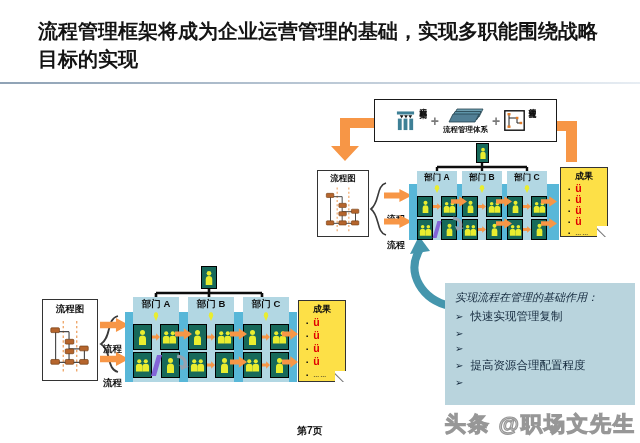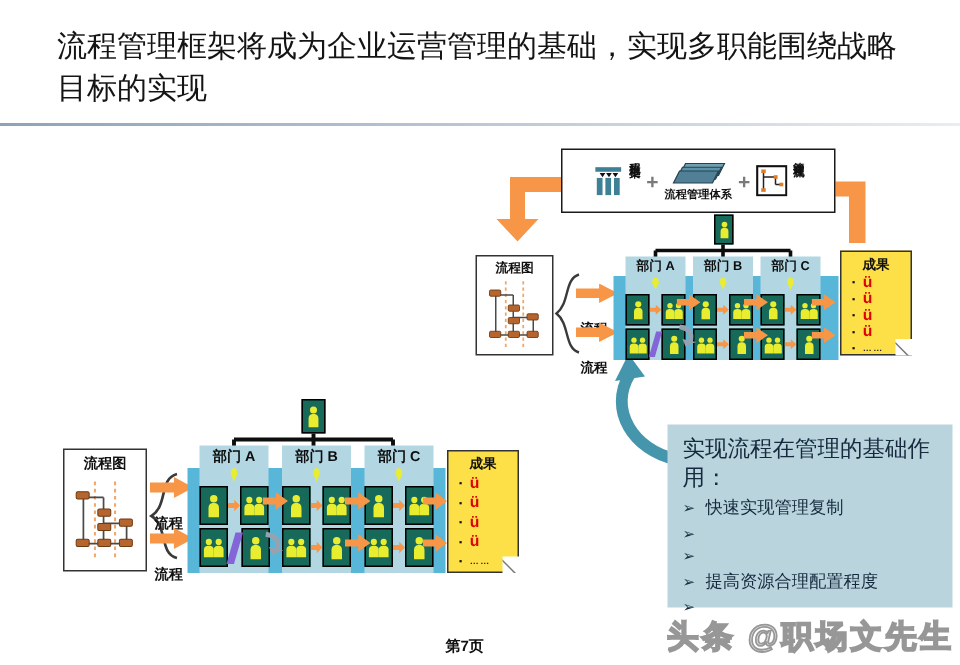--- a/index.html
+++ b/index.html
@@ -1,20 +1,20 @@
 <!DOCTYPE html>
 <html><head>
 <meta charset="utf-8">
 <style>
   html,body{margin:0;padding:0;background:#fff;}
   .slide{position:relative;width:640px;height:443px;background:#fff;overflow:hidden;
          font-family:"Liberation Sans","DejaVu Sans",sans-serif;}
   .abs{position:absolute;}
   
-  .slide-title{left:38px;top:17px;width:572px;font-size:20px;font-weight:normal;color:#141414;line-height:1.4;}
+  .slide-title{left:38px;top:17px;width:572px;font-size:20px;font-weight:bold;color:#141414;line-height:1.4;}
   .title-rule{left:0;top:82px;width:640px;height:2px;
               background:linear-gradient(to right,#8fa2b5 0%,#b6c4d2 45%,#e7edf3 100%);}
   
   .intro-box{left:42px;top:108px;width:263px;height:124px;background:#B9D4DD;
              display:flex;align-items:center;box-sizing:border-box;padding:6px 21px 0 21px;
              font-size:12px;line-height:1.92;color:#152A3E;}
   
   .formula-box{left:374px;top:99px;width:183px;height:43px;background:#fff;border:1.5px solid #1a1a1a;
                display:flex;align-items:center;justify-content:center;box-sizing:border-box;gap:3px;}
   .vlabel{writing-mode:vertical-rl;font-size:7.5px;font-weight:bold;color:#111;line-height:1.05;letter-spacing:1px;height:38px;}
@@ -43,21 +43,21 @@
   .doc-title{font-weight:bold;text-align:center;color:#111;font-size:9px;margin-top:2px;}
   .res-row{display:flex;align-items:center;gap:5px;padding-left:7px;}
   .res-bullet{font-size:6px;color:#111;}
   .res-val{color:#E00000;font-weight:bold;font-size:10.5px;line-height:1;}
   .res-row.dots .res-val{color:#222;font-size:6px;letter-spacing:1px;}
   .fold{position:absolute;right:-1px;bottom:-1px;width:11px;height:11px;background:#fff;overflow:hidden;}
   .fold-line{position:absolute;left:-2px;top:0;width:17px;height:1px;background:#777;transform:rotate(45deg);transform-origin:left top;}
   
   .benefits{left:445px;top:283px;width:190px;height:122px;background:#B9D4DD;box-sizing:border-box;
             padding:7px 10px;color:#152A3E;}
-  .benefits-title{font-size:15px;margin-bottom:3px;}
+  .benefits-title{font-size:11px;margin-bottom:3px;font-style:italic;}
   .benefit-row{display:flex;gap:7px;font-size:11.5px;line-height:1.55;align-items:baseline;}
   .benefit-bullet{font-size:10px;}
   
   .page-num{left:297px;top:424px;font-size:10px;font-weight:bold;color:#111;}
   .watermark{right:4px;top:410px;font-size:21px;font-weight:bold;color:#ececec;
              -webkit-text-stroke:1.2px #979797;letter-spacing:2px;}
   .leader{background:#17695A;border:1.5px solid #000;display:flex;align-items:center;justify-content:center;box-sizing:border-box;}
   .overlay{left:0;top:0;pointer-events:none;}
 </style>
 </head>

